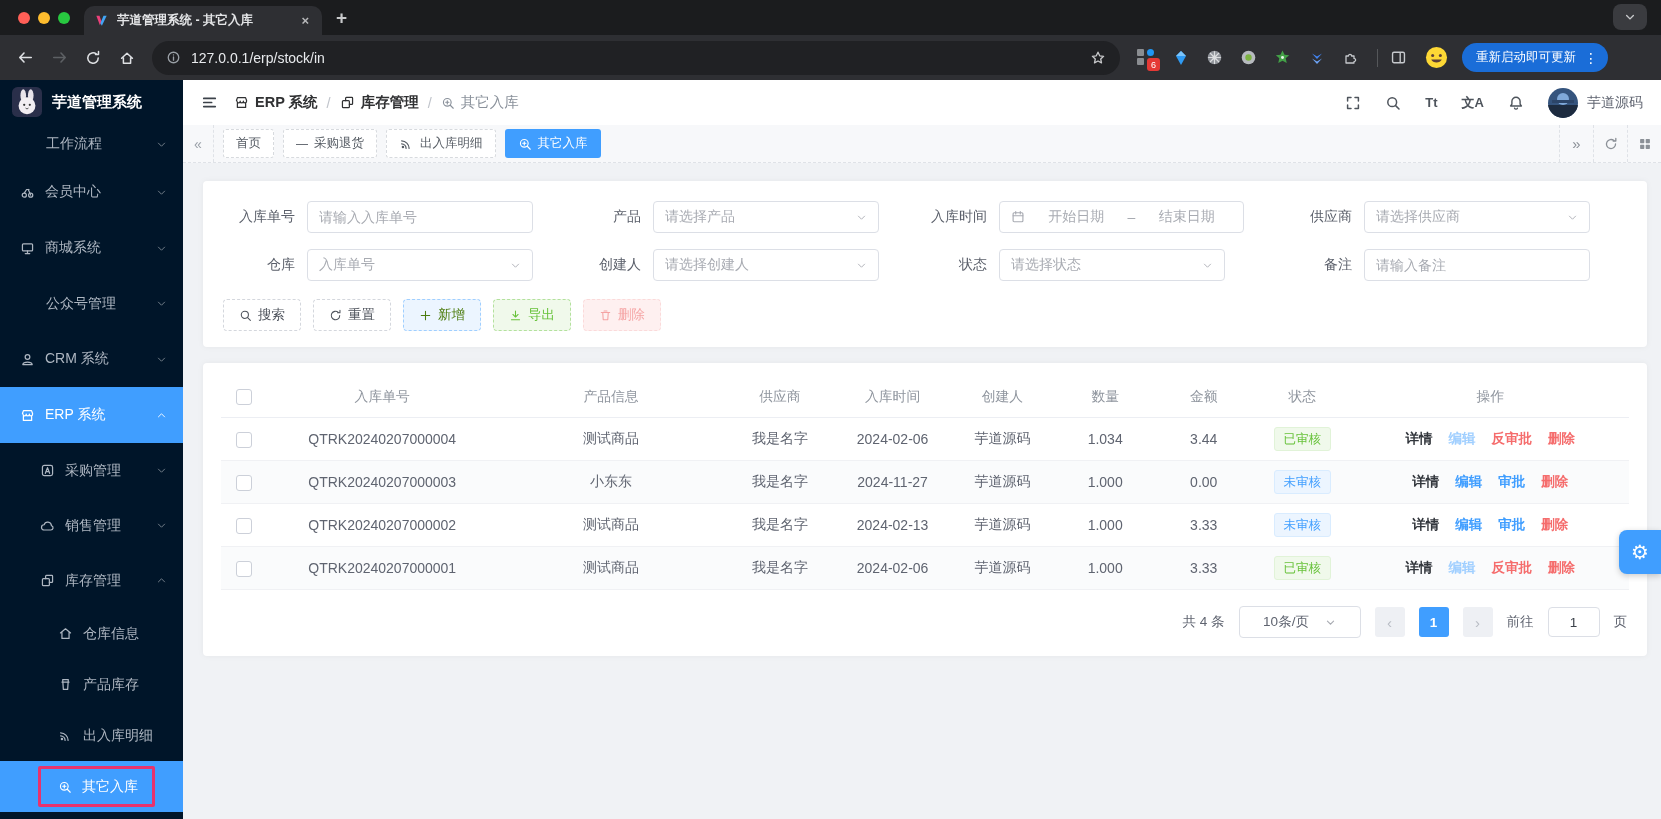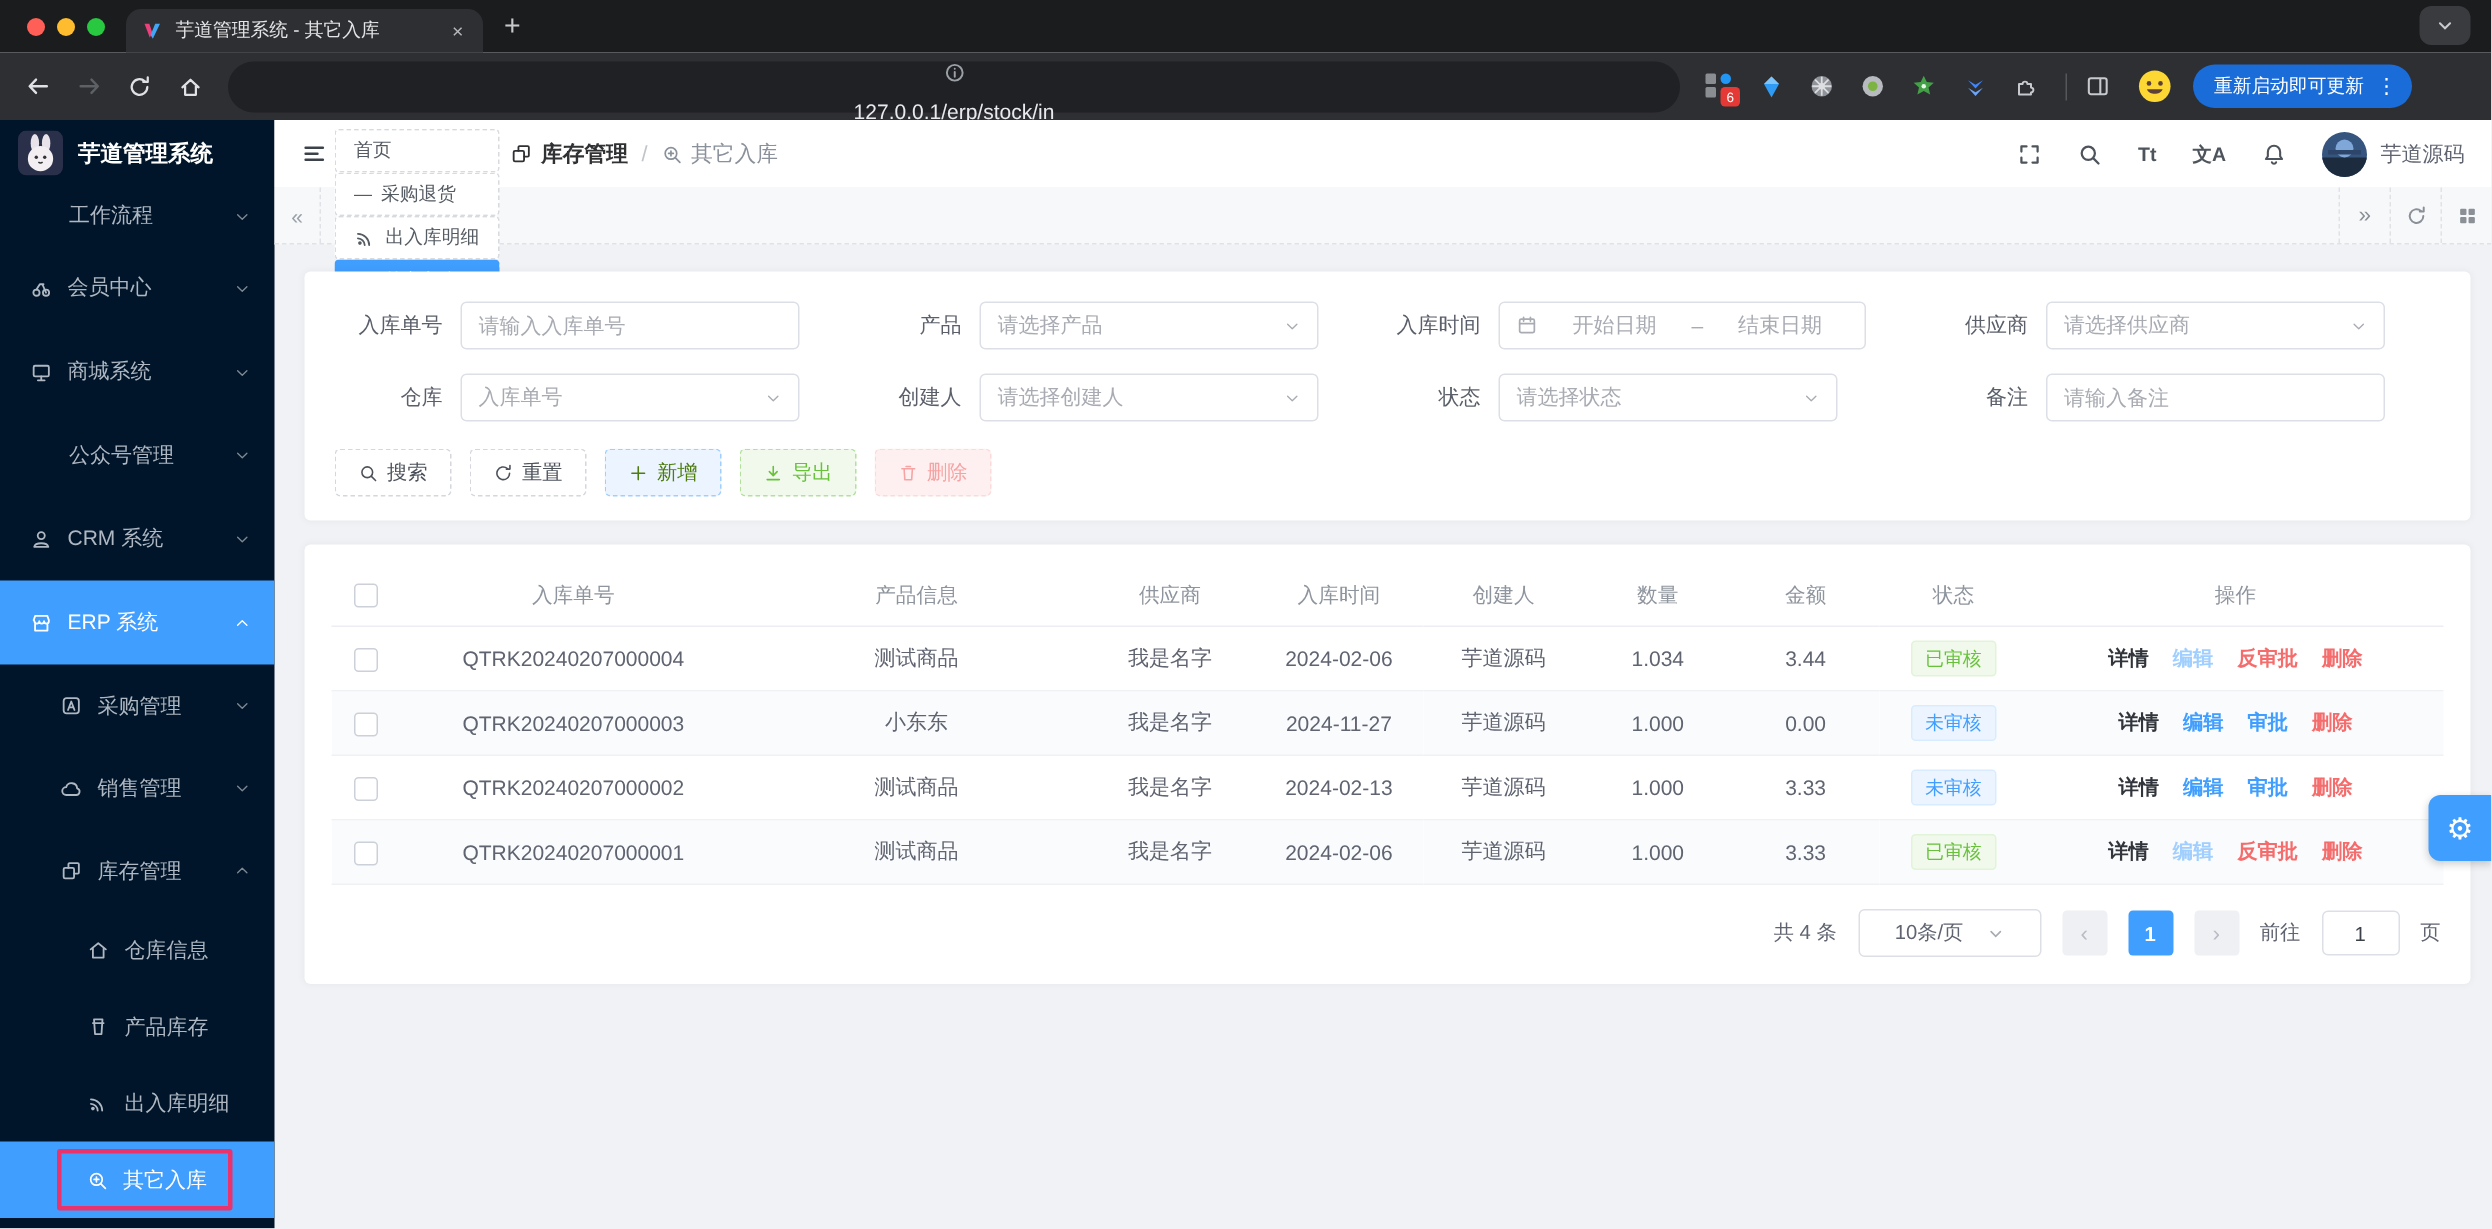--- a/index.html
+++ b/index.html
@@ -1,32 +1,32 @@
 <!DOCTYPE html>
 <html><head>
 <meta charset="utf-8">
 <style>
   html,body{margin:0;padding:0;}
   body{font-family:"Liberation Sans","DejaVu Sans",sans-serif;background:#f0f2f5;}
   .screen{position:relative;width:1661px;height:819px;overflow:hidden;background:#f0f2f5;}
 
   
-  .tabstrip{height:35px;background:#1b1c1e;display:flex;align-items:flex-end;}
+  .tabstrip{height:35px;background:#1b1c1e;display:flex;align-items:flex-end;font-weight:bold;}
   .traffic{display:flex;gap:8px;padding:0 14px 11px 18px;align-items:center;}
   .light{width:12px;height:12px;border-radius:50%;display:inline-block;}
   .light.r{background:#ff5f57}.light.y{background:#febc2e}.light.g{background:#28c840}
   .btab{height:29px;width:218px;background:#2e2f33;border-radius:10px 10px 0 0;display:flex;align-items:center;padding:0 10px;gap:8px;color:#e4e5e7;font-size:12.5px;}
   .btab-title{flex:1;white-space:nowrap;overflow:hidden;}
   .btab-close{color:#b7b8ba;font-size:13px;padding:0 3px;cursor:pointer;}
   .newtab{color:#c8c9cb;font-size:19px;margin:0 0 6px 14px;cursor:pointer;}
   .tabsearch{margin-left:auto;margin-right:14px;margin-bottom:5px;width:34px;height:26px;background:#3a3b3f;border-radius:8px;color:#c8c9cb;display:flex;align-items:center;justify-content:center;cursor:pointer;}
   .toolbar{height:45px;background:#2e2f33;display:flex;align-items:center;padding:0 10px;gap:4px;}
   .nav-ic{width:30px;height:30px;display:flex;align-items:center;justify-content:center;color:#dfe1e4;cursor:pointer;}
   .nav-ic.dim{color:#5d6064;}
-  .omnibox{width:940px;height:34px;background:#202124;border-radius:17px;display:flex;align-items:center;padding:0 14px;gap:10px;color:#e8eaed;font-size:14px;margin-left:6px;cursor:text;flex-direction:column;}
+  .omnibox{width:940px;height:34px;background:#202124;border-radius:17px;display:flex;align-items:center;padding:0 14px;gap:10px;color:#e8eaed;font-size:14px;margin-left:6px;cursor:text;}
   .omnibox .ibico{color:#9aa0a6;display:flex;}
   .omnibox .url{flex:1;}
   .omnibox .staric{color:#c8c9cb;display:flex;cursor:pointer;}
   .ext-cluster{display:flex;align-items:center;gap:13px;padding:0 12px;}
   .ei{width:21px;height:21px;position:relative;display:flex;align-items:center;justify-content:center;cursor:pointer;}
   .ei1 .sq{position:absolute;width:7px;height:7px;background:#8a8d91;border-radius:1px;}
   .ei1 .sq.a{left:1px;top:2px}.ei1 .sq.b{left:1px;top:11px}
   .ei1 .dot{position:absolute;right:3px;top:2px;width:7px;height:7px;border-radius:50%;background:#2196f3;}
   .ei1 .badge6{position:absolute;right:-3px;bottom:-3px;background:#e53935;color:#fff;font-size:9px;min-width:13px;height:13px;border-radius:3px;display:flex;align-items:center;justify-content:center;}
   .tdivider{width:1px;height:18px;background:#55575a;}
@@ -61,21 +61,21 @@
   .crumb.bold{font-weight:bold;}
   .crumb.last{color:#8a919b;cursor:default;}
   .crumb .bico{display:flex;}
   .bc-sep{color:#c0c4cb;}
   .header-right{margin-left:auto;display:flex;align-items:center;gap:24px;color:#4e545c;}
   .hicon{display:flex;align-items:center;cursor:pointer;font-size:13px;font-weight:bold;white-space:nowrap;}
   .user{display:flex;align-items:center;gap:9px;font-size:14px;color:#5f6470;cursor:pointer;}
 
   .tagbar{height:37px;background:#f7f8fa;border-bottom:1px dashed #dfe2e7;display:flex;align-items:center;}
   .tag-nav{width:30px;height:100%;display:flex;align-items:center;justify-content:center;color:#9aa0a8;border-right:1px dashed #dfe2e7;font-size:14px;cursor:pointer;}
-  .tags{display:flex;flex-direction:column;}
+  .tags{display:flex;}
   .tag{height:27px;padding:0 12px;background:#fff;border:1px dashed #d7dade;border-radius:3px;display:flex;align-items:center;gap:6px;font-size:12.5px;color:#555b63;margin-left:9px;cursor:pointer;white-space:nowrap;}
   .tag .tico{display:flex;align-items:center;font-size:12px;}
   .tag.active{background:#409eff;border-color:#409eff;color:#fff;}
   .tag-right{margin-left:auto;display:flex;height:100%;}
   .trc{width:33px;height:100%;display:flex;align-items:center;justify-content:center;color:#8b9097;border-left:1px dashed #dfe2e7;font-size:15px;cursor:pointer;}
 
   .content{flex:1;padding:18px 14px 0 20px;overflow:hidden;}
   .card{background:#fff;border-radius:4px;box-shadow:0 0 6px rgba(0,0,0,.05);}
   .filter-card{padding:20px 20px 16px;}
   .filter-grid{display:grid;grid-template-columns:repeat(4,auto);justify-content:start;column-gap:36px;row-gap:16px;}

